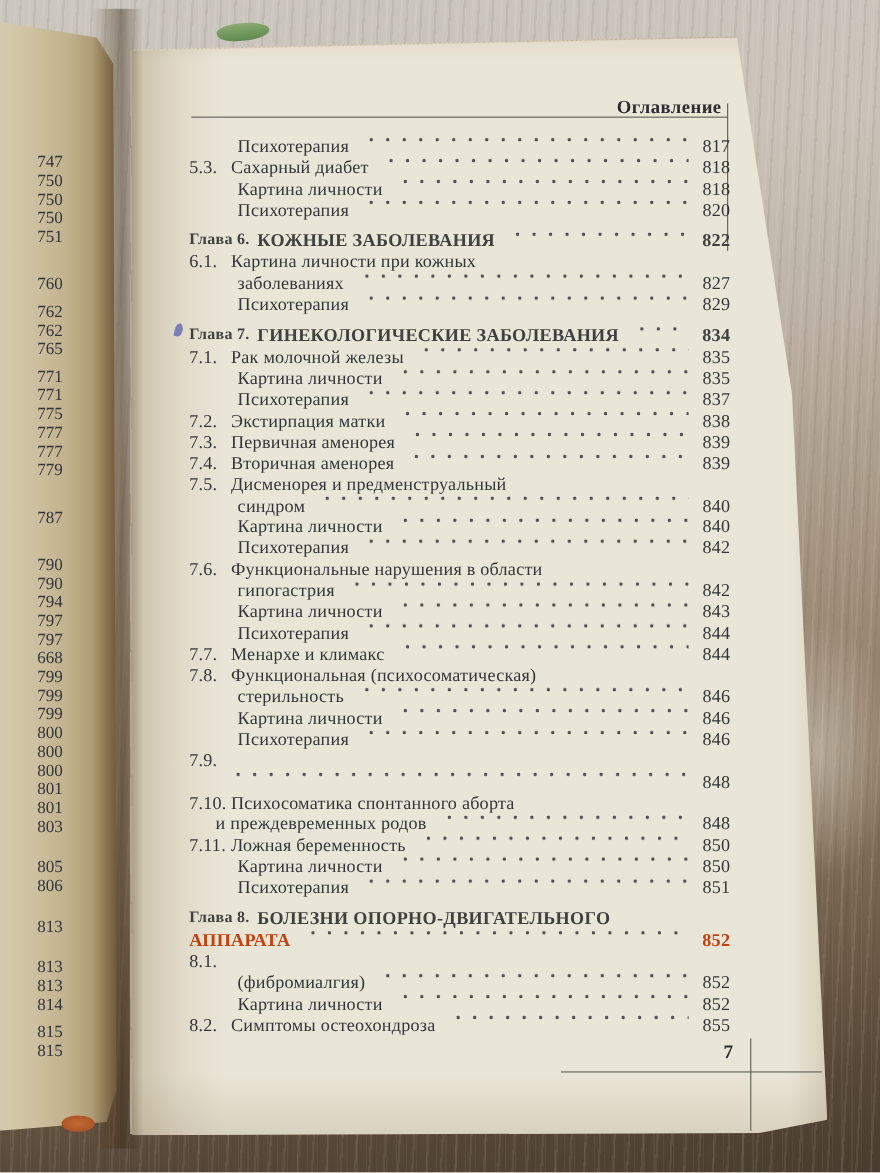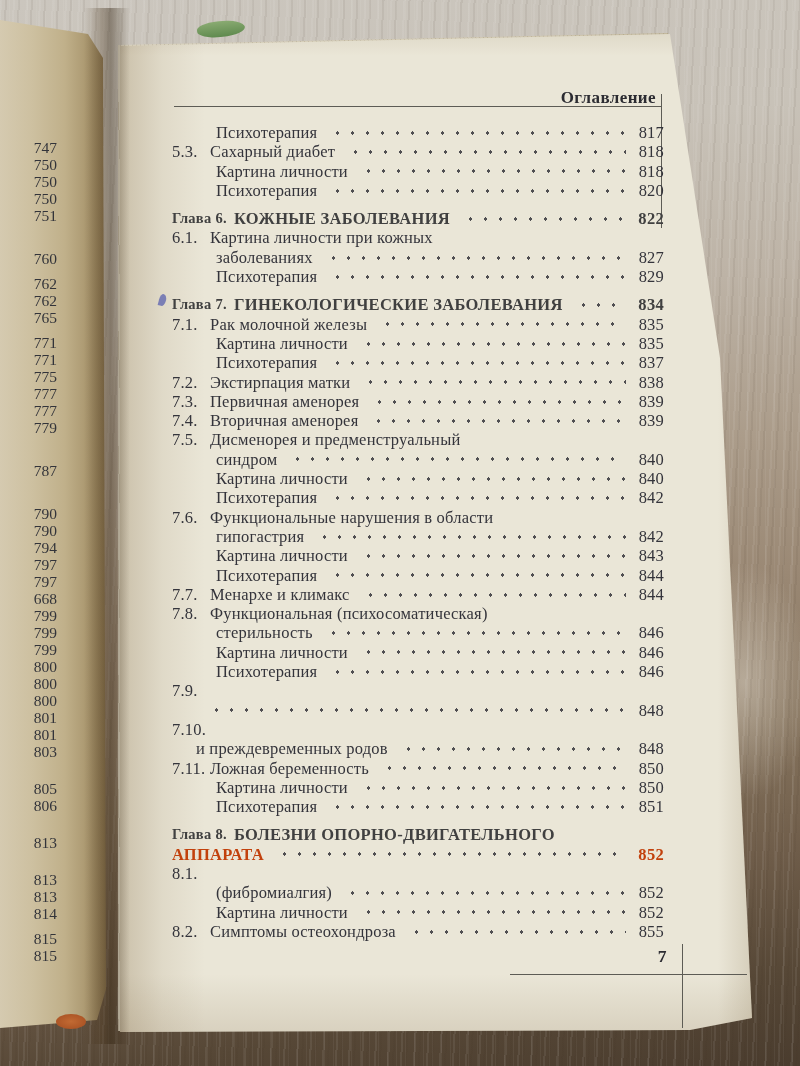--- a/index.html
+++ b/index.html
@@ -56,21 +56,21 @@
   .ftr-rule-h{left:390px;top:946px;width:237px;height:1px;}
   .ftr-rule-v{left:562px;top:916px;width:1px;height:84px;}
   .ftr-num{position:absolute;left:528px;top:918px;width:28px;text-align:center;
     font-weight:bold;font-size:17.5px;color:#2c2c32;}
   .ink-mark{position:absolute;left:39px;top:266px;width:7px;height:12px;
     background:#6268b0;border-radius:50% 50% 50% 0;transform:rotate(14deg);opacity:.8;}
 
   
   .toc{position:absolute;left:52px;top:95px;width:492px;font-size:16.5px;
     letter-spacing:.2px;}
-  .tl{display:flex;align-items:center;line-height:19.3px;white-space:nowrap;}
+  .tl{display:flex;align-items:flex-start;line-height:19.3px;white-space:nowrap;}
   .tl .num{flex:0 0 auto;min-width:38px;}
   .tl.chapter{font-weight:bold;margin-top:9px;color:#404040;letter-spacing:.3px;}
   .tl.chapter .num{min-width:0;margin-right:7px;font-size:14.5px;}
   .tl.chapterCont{font-weight:bold;color:#c2410c;letter-spacing:.3px;}
   .tl.sub,.tl.cont{padding-left:44px;}
   .tl.contHalf{padding-left:24px;}
   .tl .lead{flex:1 1 auto;height:7px;margin:0 4px 0 9px;
     background-image:radial-gradient(circle, #504f52 1.5px, rgba(0,0,0,0) 1.8px);
     background-size:15px 6px;background-repeat:repeat-x;background-position:4px 60%;}
   .tl .pg{flex:0 0 34px;text-align:right;}
@@ -314,20 +314,21 @@
         </div>
         <div class="tl item">
           <span class="num">7.9.</span>
         </div>
         <div class="tl contHalf">
           <span class="lead"></span>
           <span class="pg">848</span>
         </div>
         <div class="tl item">
           <span class="num">7.10.</span>
+          <span class="txt">Психосоматика спонтанного аборта</span>
         </div>
         <div class="tl contHalf">
           <span class="txt">и преждевременных родов</span>
           <span class="lead"></span>
           <span class="pg">848</span>
         </div>
         <div class="tl item">
           <span class="num">7.11.</span>
           <span class="txt">Ложная беременность</span>
           <span class="lead"></span>

